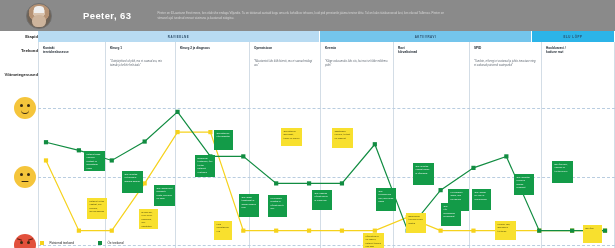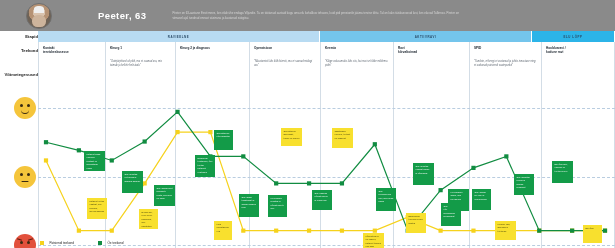--- a/index.html
+++ b/index.html
@@ -11,21 +11,21 @@
   .hdr { position:absolute; left:0; top:0; width:615px; height:31px;
          background:#8a8a8a; display:flex; align-items:center; }
   .avatar { width:26px; height:26px; border-radius:50%; margin-left:26px;
             background:radial-gradient(circle at 50% 34%, #d9c3ae 0 30%, #b59274 31% 52%, #6e6256 53% 100%);
             border:1px solid #6f6f6f; position:relative; overflow:hidden; flex:none; }
   .avatar:after{ content:""; position:absolute; left:22%; top:46%; width:56%; height:54%;
             border-radius:44% 44% 40% 40%; background:#cdb49c; }
   .avatar:before{ content:""; position:absolute; left:30%; top:12%; width:40%; height:26%;
             border-radius:50% 50% 0 0; background:#efefef; }
   .pname { color:#ffffff; font-size:9.5px; font-weight:bold; letter-spacing:.4px;
-           margin-left:26px; flex:none;padding-left:20px; }
+           margin-left:11px; flex:none;padding-left:20px; }
   .pdesc { color:#d6d6d6; font-size:2.9px; line-height:1.55; margin-left:26px;
            max-width:290px; }
 
   
   .grid { position:absolute; left:0; top:31px; width:615px; height:217px; }
   .rowlbl { position:absolute; left:0; width:38px; text-align:right;
             font-size:4.2px; font-weight:bold; color:#1b1b1b; }
 
   .bands { position:absolute; left:38px; top:0; width:577px; height:11px; display:flex; }
   .band { height:11px; display:flex; align-items:center; justify-content:center;

